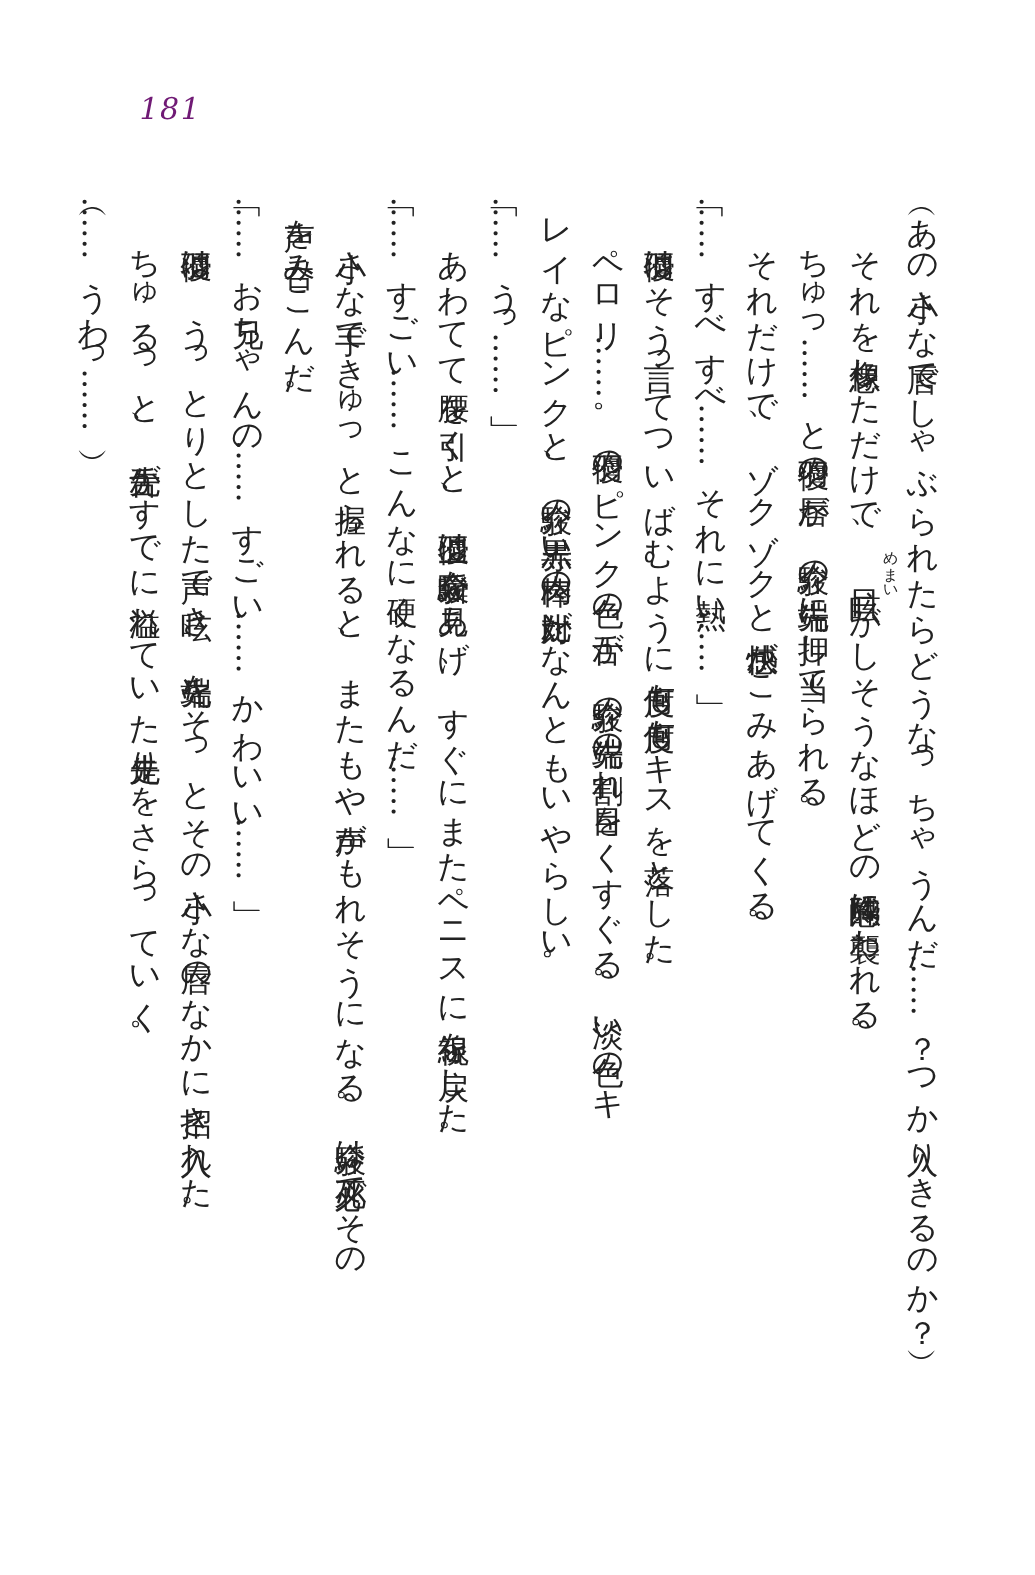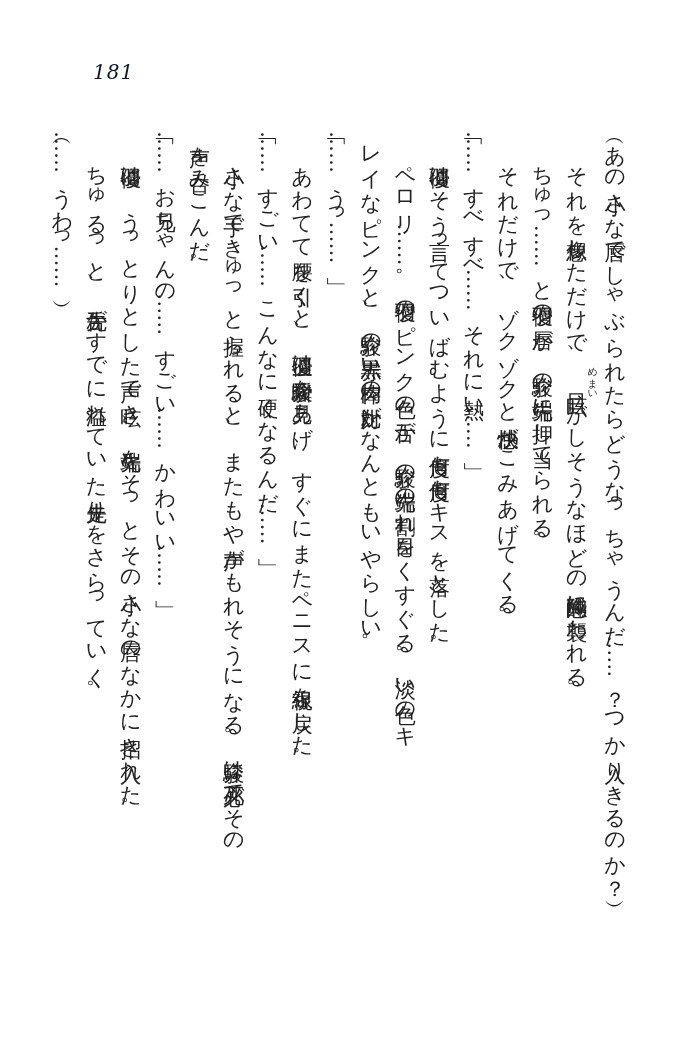--- a/index.html
+++ b/index.html
@@ -14,21 +14,21 @@
     background: #ffffff;
     overflow: hidden;
     font-family: "DejaVu Serif", "Liberation Serif", serif;
   }
   .page-number {
     position: absolute;
     top: 60px;
     left: 93px;
     font-size: 20px;
     font-style: italic;
-    color: #0f172a;
+    color: #701a75;
     letter-spacing: 1px;
   }
   .text-block {
     position: absolute;
     top: 131px;
     right: 58px;
     height: 820px;
     writing-mode: vertical-rl;
     font-size: 21px;
     color: #222222;

